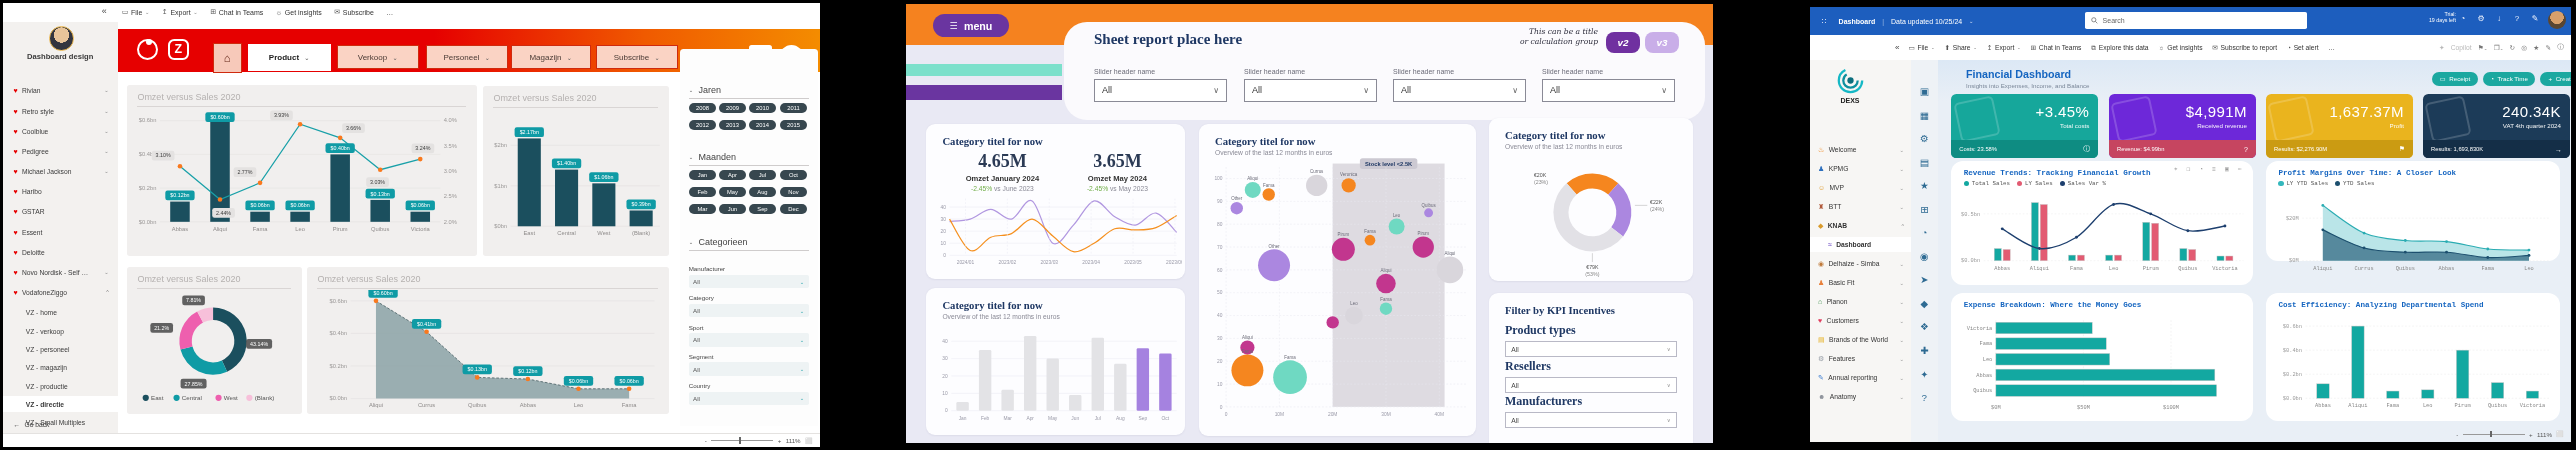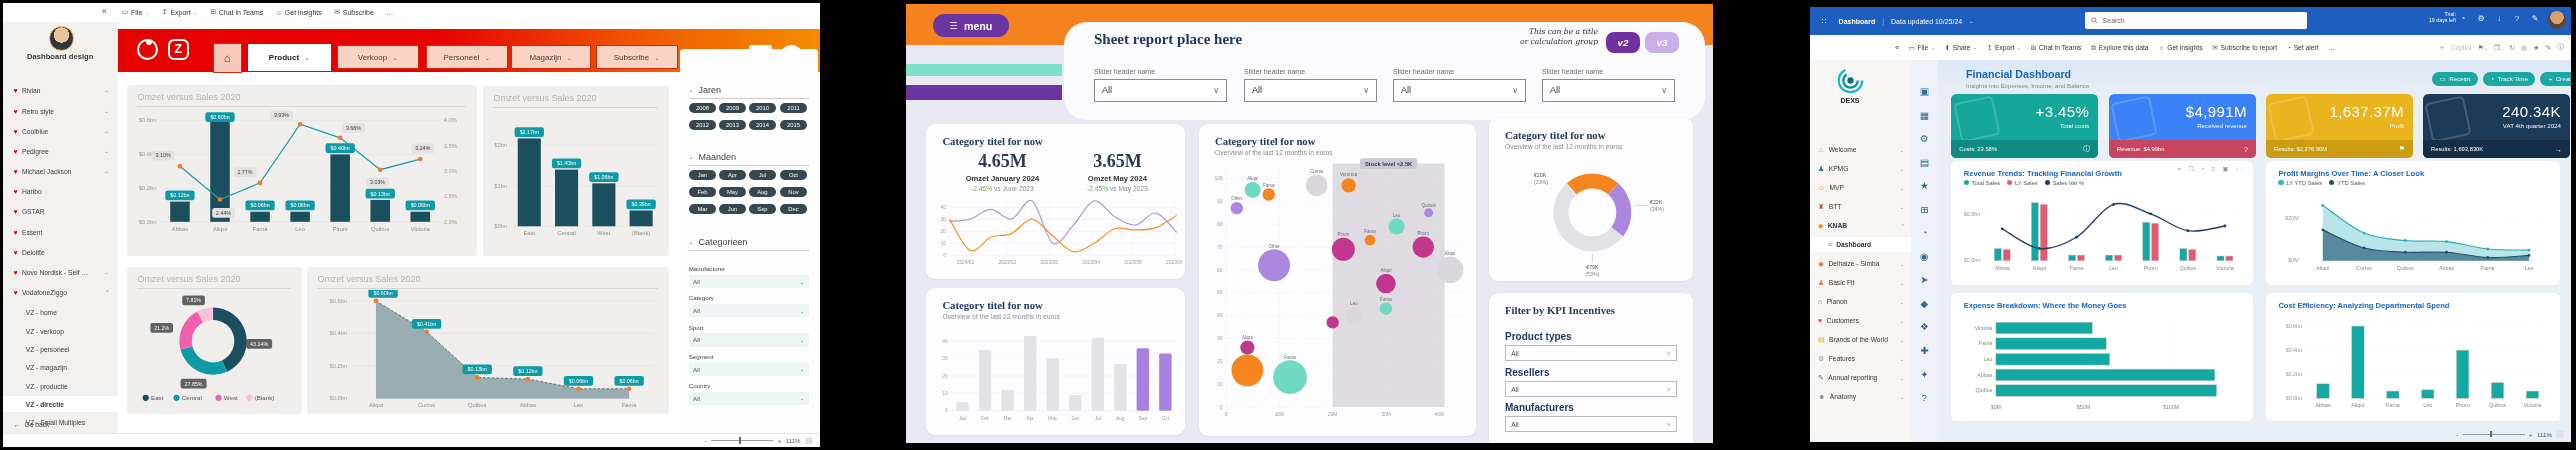--- a/index.html
+++ b/index.html
@@ -77,21 +77,21 @@
   .p2card{position:absolute;background:#fdfdff;border-radius:9px;box-shadow:0 0.9px 1.8px rgba(80,80,120,.08);}
   .p2card .ct{position:absolute;left:16px;top:10.7px;font-family:"Liberation Serif","DejaVu Serif",serif;
               font-weight:bold;font-size:10.7px;color:#1f3864;}
   .p2card .cs{position:absolute;left:16px;top:25px;font-size:6.7px;color:#8a8a96;}
   .kpi{position:absolute;text-align:center;}
   .kpi .kv{font-family:"Liberation Serif","DejaVu Serif",serif;font-weight:bold;font-size:18px;color:#2b3a55;}
   .kpi .kl{font-size:7.6px;font-weight:bold;color:#333;margin-top:1.8px;}
   .kpi .kd{font-size:6.7px;color:#8a8a96;margin-top:1.8px;}
   .kpi .kd b{color:#70ad47;font-weight:normal;}
   .p2field{position:absolute;left:16px;right:16px;}
-  .p2field .fl{font-family:Liberation Sans, sans-serif;font-weight:bold;font-size:10px;color:#1f3864;margin-top:8px;}
+  .p2field .fl{font-family:Liberation Serif, serif;font-weight:bold;font-size:12px;color:#1f3864;}
   .p2field .fb{margin-top:2.7px;height:14px;border:0.9px solid #b9b9c6;background:#fff;display:flex;align-items:center;
                justify-content:space-between;padding:0 5.3px;font-size:6.7px;color:#444;}
   
   #p3{left:1810px;top:7px;width:761px;height:435px;background:#fff;}
   #p3-nav{position:absolute;left:0;top:0;width:761px;height:28px;background:#1d5ebe;display:flex;align-items:center;
           color:#fff;font-size:7px;}
   #p3-search{position:absolute;left:275px;top:5.3px;width:222px;height:17px;background:#fff;border-radius:1.8px;
              display:flex;align-items:center;gap:4.4px;padding:0 6.2px;color:#666;font-size:7px;box-sizing:border-box;}
   .navico{width:18px;text-align:center;font-size:8px;color:#e8eefb;}
   #p3-toolbar{position:absolute;left:0;top:28px;width:761px;height:25px;background:#fff;border-bottom:0.9px solid #e6e6e6;
@@ -110,21 +110,21 @@
   #p3-sub{position:absolute;left:28px;top:22px;font-size:6.2px;color:#7a8799;}
   .hbtn{position:absolute;height:14px;border-radius:8px;color:#fff;font-size:6.2px;display:flex;align-items:center;
         justify-content:center;gap:3.6px;padding:0 7px;box-sizing:border-box;}
   .kcard{position:absolute;height:64px;border-radius:5.3px;color:#fff;overflow:hidden;}
   .kcard .kv{position:absolute;right:9px;top:9px;font-size:15px;font-weight:300;letter-spacing:0.4px;}
   .kcard .kl{position:absolute;right:9px;top:28px;font-size:6.2px;opacity:.95;}
   .kcard .kf{position:absolute;left:0;right:0;bottom:0;height:18px;display:flex;align-items:center;
              justify-content:space-between;padding:0 8px;font-size:5.8px;}
   .kcard .wm{position:absolute;left:5.3px;top:5.3px;width:36px;height:36px;border:2.7px solid rgba(255,255,255,.18);
              border-radius:5.3px;transform:rotate(-12deg);}
-  .ccard{position:absolute;background:#fff;border-radius:6px;}
+  .ccard{position:absolute;background:#fff;border-radius:12px;font-family:Liberation Mono, monospace;}
   .ccard .ct{position:absolute;left:12.4px;top:8px;font-size:7.6px;font-weight:bold;color:#1565c0;}
   .legend{position:absolute;display:flex;gap:7px;font-size:5.8px;color:#555;align-items:center;}
   .legend .li{display:flex;align-items:center;gap:2.7px;}
   .dot{width:5.3px;height:5.3px;border-radius:50%;display:inline-block;}
   .cicons{position:absolute;right:9px;top:3.6px;font-size:6.2px;color:#999;letter-spacing:2.7px;}
 </style>
 </head>
 <body>
 
 <div class="panel" id="p1">
@@ -966,21 +966,21 @@
     <div id="p3-kpis">
         <div class="kcard" style="left: 13.3px; top: 34px; width: 147px; background: rgb(22, 167, 155);">
           <div class="wm"></div>
           <div class="kv">+3.45%</div>
           <div class="kl">Total costs</div>
           <div class="kf" style="background:#0e8c82;">
             <span>Costs: 23.58%</span>
             <span style="font-size:7px;">ⓘ</span>
           </div>
         </div>
-        <div class="kcard" style="left: 171px; top: 34px; width: 147px; background: #3b82f6;">
+        <div class="kcard" style="left: 171px; top: 34px; width: 147px; background: #6d28d9;">
           <div class="wm"></div>
           <div class="kv">$4,991M</div>
           <div class="kl">Received revenue</div>
           <div class="kf" style="background:#c64560;">
             <span>Revenue: $4.99bn</span>
             <span style="font-size:7px;">?</span>
           </div>
         </div>
         <div class="kcard" style="left: 328px; top: 34px; width: 147px; background: rgb(234, 180, 30);">
           <div class="wm"></div>
@@ -1039,21 +1039,21 @@
           <path d="M52.92857142857143,46.05714285714285C59.904761904761905,49.75714285714285 80.83333333333333,66.67142857142856 94.78571428571428,68.25714285714285C108.73809523809523,69.84285714285714 122.69047619047619,63.85238095238095 136.64285714285714,55.57142857142857C150.5952380952381,47.29047619047619 164.54761904761904,22.976190476190474 178.5,18.57142857142857C192.45238095238096,14.166666666666664 206.4047619047619,24.209523809523805 220.35714285714283,29.14285714285714C234.30952380952377,34.076190476190476 248.2619047619047,45.88095238095238 262.21428571428567,48.17142857142857C276.16666666666663,50.46190476190476 297.0952380952381,43.766666666666666 304.07142857142856,42.885714285714286" fill="none" stroke="#1d3f6e" stroke-width="1.5"></path>
           <circle cx="52.92857142857143" cy="46.05714285714285" r="1.6" fill="#1d3f6e"></circle>
           <circle cx="94.78571428571428" cy="68.25714285714285" r="1.6" fill="#1d3f6e"></circle>
           <circle cx="136.64285714285714" cy="55.57142857142857" r="1.6" fill="#1d3f6e"></circle>
           <circle cx="178.5" cy="18.57142857142857" r="1.6" fill="#1d3f6e"></circle>
           <circle cx="220.35714285714283" cy="29.14285714285714" r="1.6" fill="#1d3f6e"></circle>
           <circle cx="262.21428571428567" cy="48.17142857142857" r="1.6" fill="#1d3f6e"></circle>
           <circle cx="304.07142857142856" cy="42.885714285714286" r="1.6" fill="#1d3f6e"></circle>
         </svg>
     </div>
-    <div class="ccard" style="left:328px;top:101px;width:294px;height:124px;">
+    <div class="ccard" style="left:328px;top:101px;width:294px;height:100px;">
       <div class="ct">Profit Margins Over Time: A Closer Look</div>
       <div class="legend" style="left:12.4px;top:18.7px;" id="lg-p3area">
           <div class="li"><span class="dot" style="background:#35b8bd"></span>LY YTD Sales</div>
           <div class="li"><span class="dot" style="background:#1c4f6e"></span>YTD Sales</div>
         </div>
       <svg id="c-p3area" class="abs" style="left:3.6px;top:27px;" width="287" height="94" viewBox="0 0 323 106">
           <line x1="36" y1="34" x2="315" y2="34" stroke="#eee" stroke-width="0.7" stroke-dasharray="2 2"></line>
           <text x="32" y="36" text-anchor="end" font-size="6" fill="#999">$20M</text>
           <line x1="36" y1="82" x2="315" y2="82" stroke="#eee" stroke-width="0.7" stroke-dasharray="2 2"></line>
           <text x="32" y="84" text-anchor="end" font-size="6" fill="#999">$0M</text>

